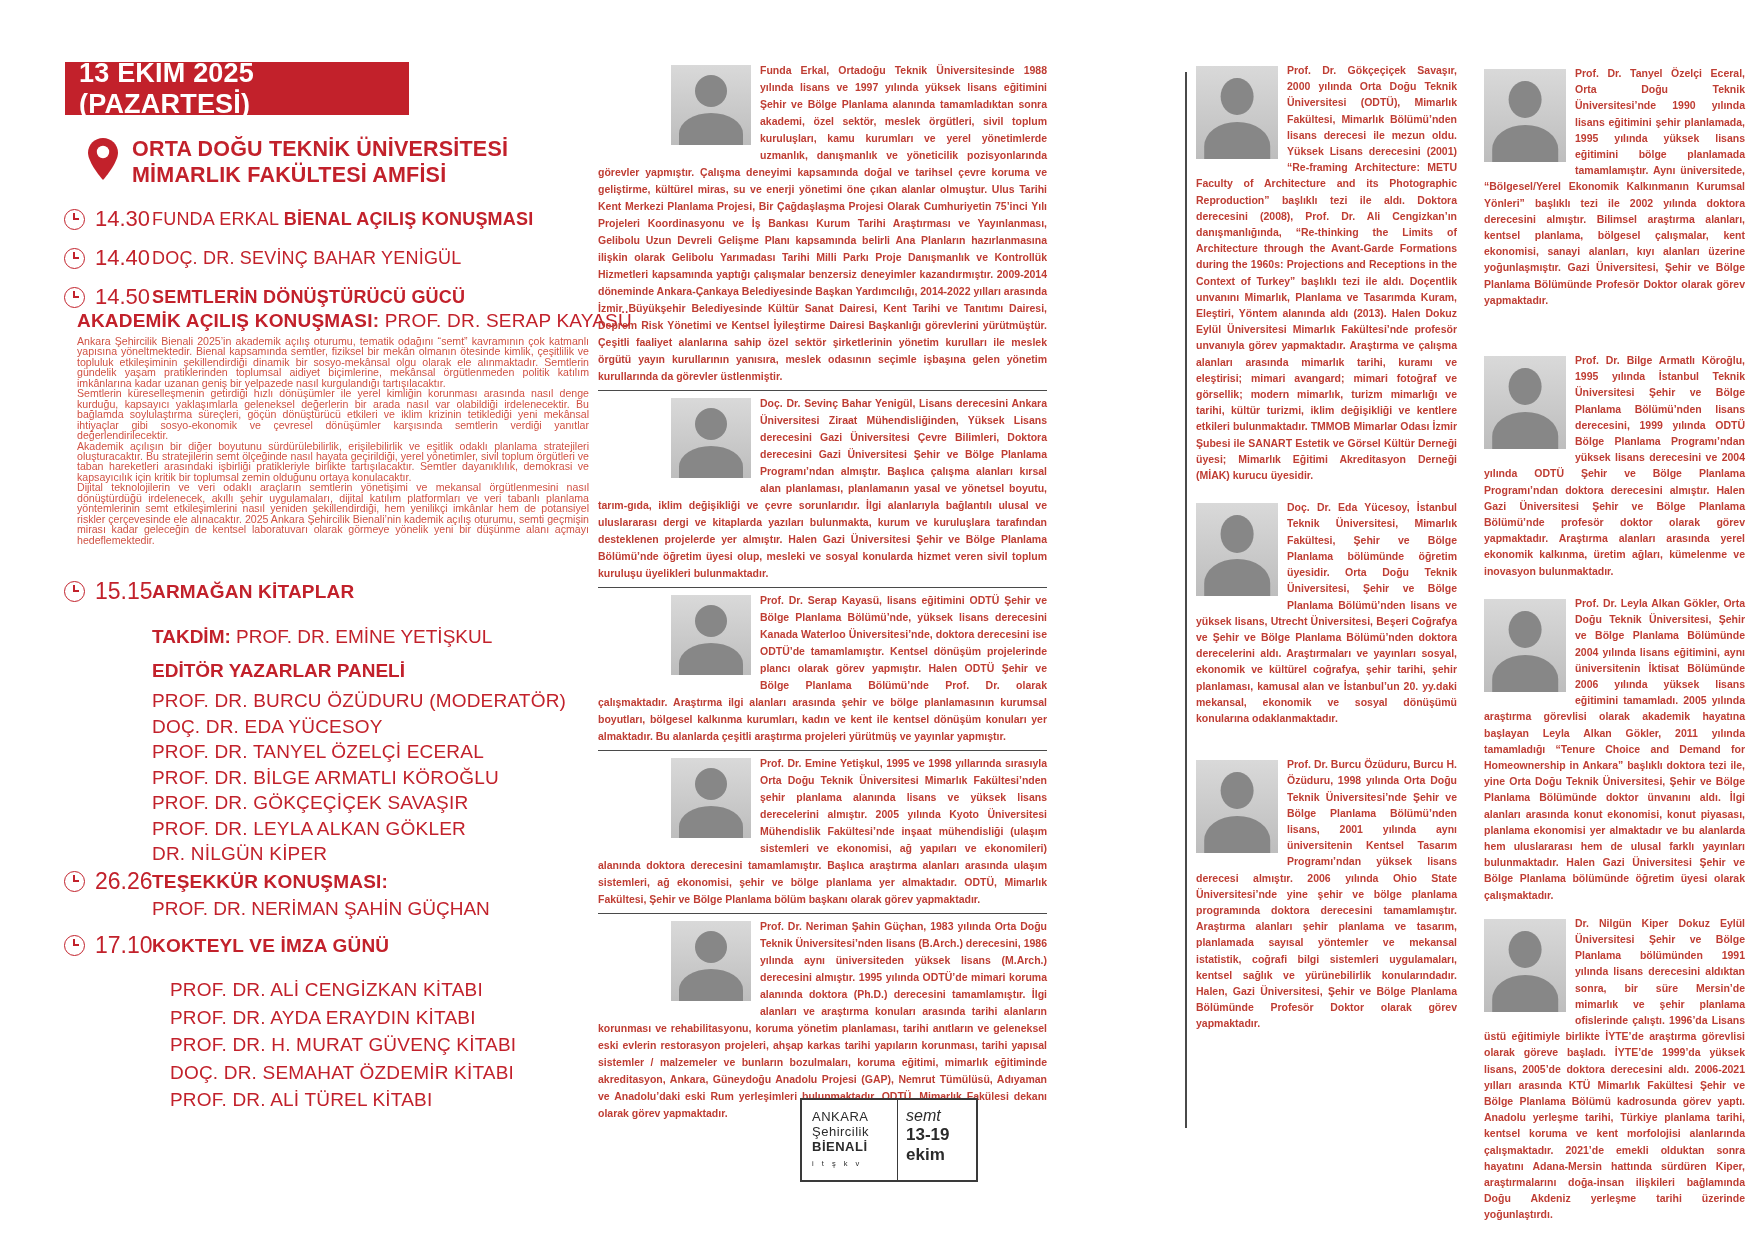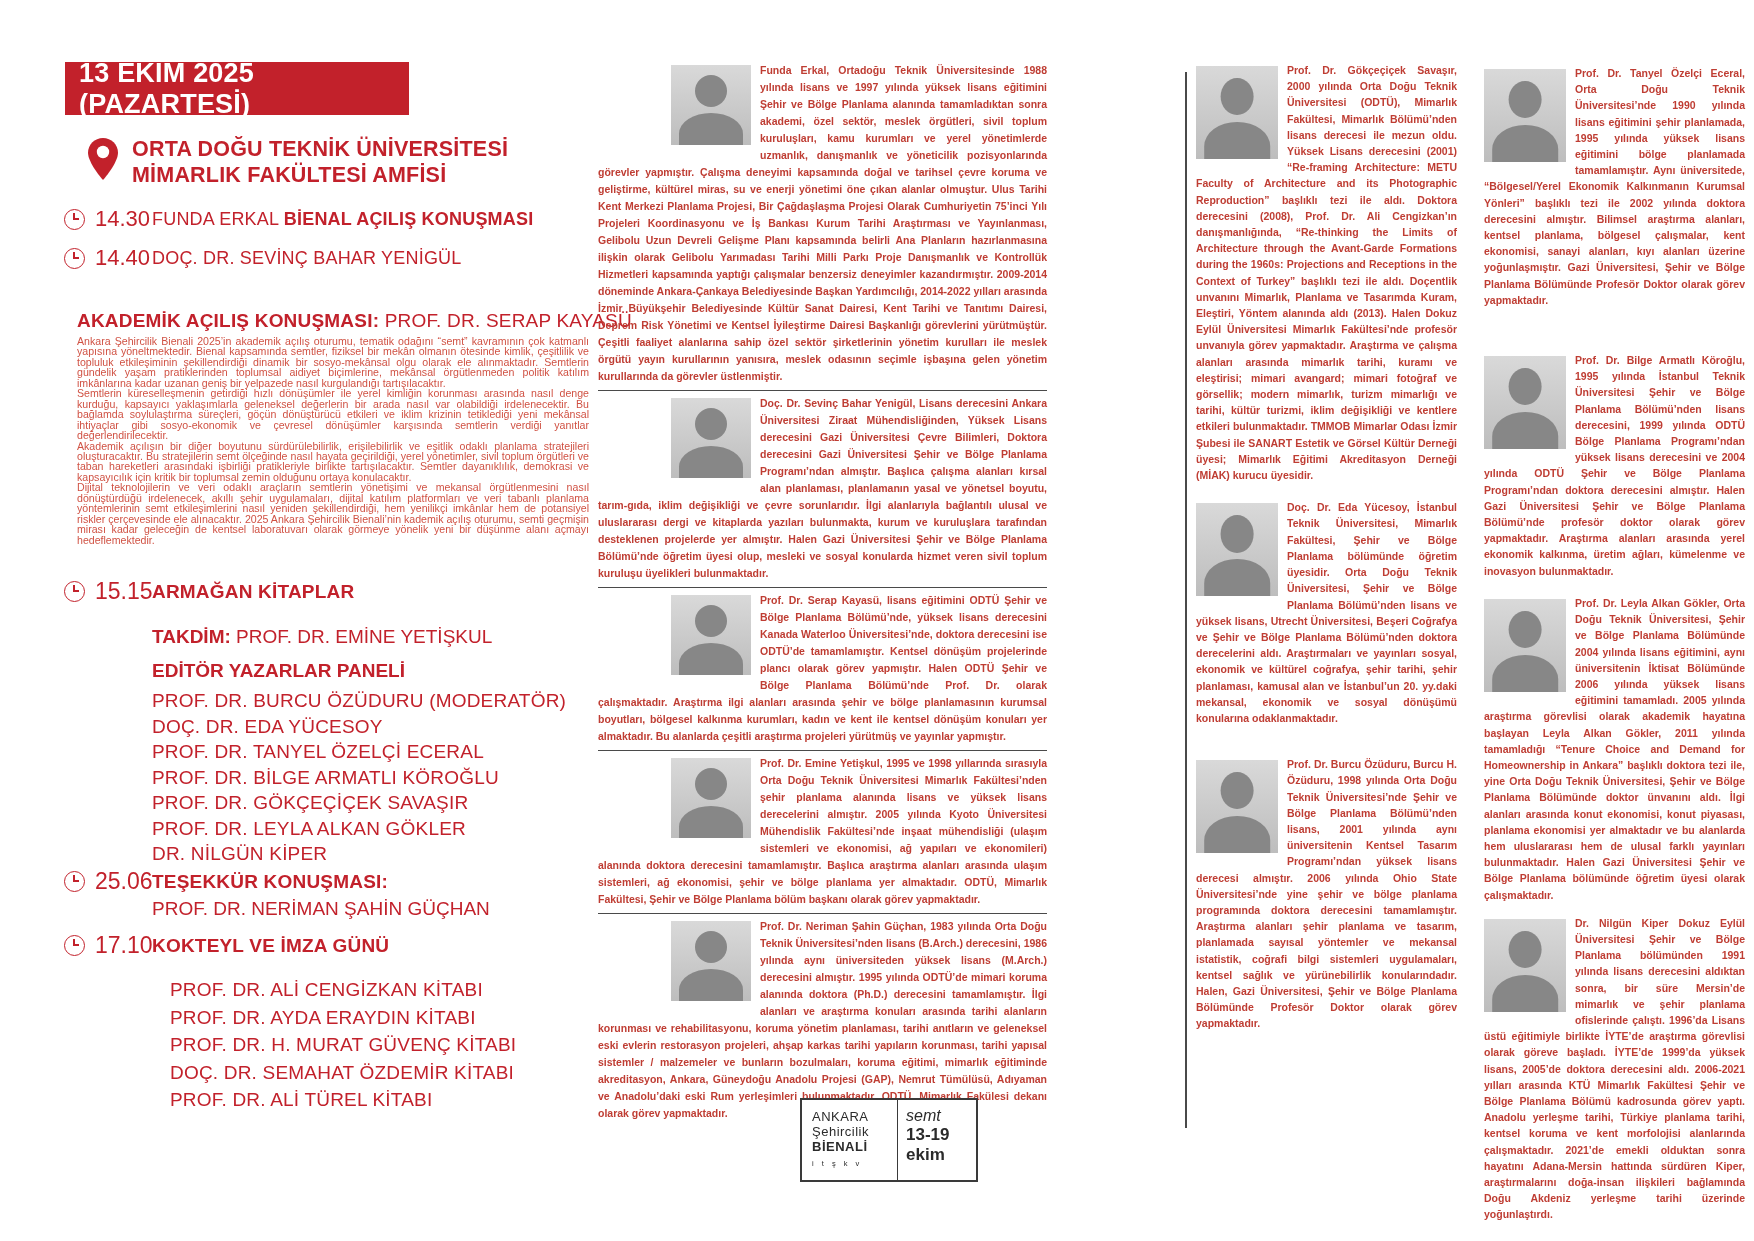--- a/index.html
+++ b/index.html
@@ -98,20 +98,25 @@
     <span class="time">14.30</span>
     <span class="row-label"><span>FUNDA ERKAL </span><span class="b">BİENAL AÇILIŞ KONUŞMASI</span></span>
   </div>
 
   <div class="time-row" style="top:245px;">
     <span class="clock"></span>
     <span class="time">14.40</span>
     <span class="row-label">DOÇ. DR. SEVİNÇ BAHAR YENİGÜL</span>
   </div>
 
+  <div class="time-row" style="top:284px;">
+    <span class="clock"></span>
+    <span class="time">14.50</span>
+    <span class="row-label b bold-label">SEMTLERİN DÖNÜŞTÜRÜCÜ GÜCÜ</span>
+  </div>
 
   <div class="h-line" style="top:310px;">
     <span>AKADEMİK AÇILIŞ KONUŞMASI:</span><span class="reg"> PROF. DR. SERAP KAYASÜ</span>
   </div>
 
   <div class="program-paras">
     <p>Ankara Şehircilik Bienali 2025’in akademik açılış oturumu, tematik odağını “semt” kavramının çok katmanlı yapısına yöneltmektedir. Bienal kapsamında semtler, fiziksel bir mekân olmanın ötesinde kimlik, çeşitlilik ve topluluk etkileşiminin şekillendirdiği dinamik bir sosyo-mekânsal olgu olarak ele alınmaktadır. Semtlerin gündelik yaşam pratiklerinden toplumsal aidiyet biçimlerine, mekânsal örgütlenmeden politik katılım imkânlarına kadar uzanan geniş bir yelpazede nasıl kurgulandığı tartışılacaktır.</p>
     <p>Semtlerin küreselleşmenin getirdiği hızlı dönüşümler ile yerel kimliğin korunması arasında nasıl denge kurduğu, kapsayıcı yaklaşımlarla geleneksel değerlerin bir arada nasıl var olabildiği irdelenecektir. Bu bağlamda soylulaştırma süreçleri, göçün dönüştürücü etkileri ve iklim krizinin tetiklediği yeni mekânsal ihtiyaçlar gibi sosyo-ekonomik ve çevresel dönüşümler karşısında semtlerin verdiği yanıtlar değerlendirilecektir.</p>
     <p>Akademik açılışın bir diğer boyutunu sürdürülebilirlik, erişilebilirlik ve eşitlik odaklı planlama stratejileri oluşturacaktır. Bu stratejilerin semt ölçeğinde nasıl hayata geçirildiği, yerel yönetimler, sivil toplum örgütleri ve taban hareketleri arasındaki işbirliği pratikleriyle birlikte tartışılacaktır. Semtler dayanıklılık, demokrasi ve kapsayıcılık için kritik bir toplumsal zemin olduğunu ortaya konulacaktır.</p>
     <p>Dijital teknolojilerin ve veri odaklı araçların semtlerin yönetişimi ve mekansal örgütlenmesini nasıl dönüştürdüğü irdelenecek, akıllı şehir uygulamaları, dijital katılım platformları ve veri tabanlı planlama yöntemlerinin semt etkileşimlerini nasıl yeniden şekillendirdiği, hem yenilikçi imkânlar hem de potansiyel riskler çerçevesinde ele alınacaktır. 2025 Ankara Şehircilik Bienali’nin kademik açılış oturumu, semti geçmişin mirası kadar geleceğin de kentsel laboratuvarı olarak görmeye yönelik yeni bir düşünme alanı açmayı hedeflemektedir.</p>
@@ -134,21 +139,21 @@
     <div>DOÇ. DR. EDA YÜCESOY</div>
     <div>PROF. DR. TANYEL ÖZELÇİ ECERAL</div>
     <div>PROF. DR. BİLGE ARMATLI KÖROĞLU</div>
     <div>PROF. DR. GÖKÇEÇİÇEK SAVAŞIR</div>
     <div>PROF. DR. LEYLA ALKAN GÖKLER</div>
     <div>DR. NİLGÜN KİPER</div>
   </div>
 
   <div class="time-row" style="top:868px;">
     <span class="clock"></span>
-    <span class="time" style="font-size:23px;">25.06</span>
+    <span class="time" style="font-size:23px;">26.26</span>
     <span class="row-label b bold-label" style="font-size:19px;">TEŞEKKÜR KONUŞMASI:</span>
   </div>
   <div class="sub-col" style="top:898px;font-size:19px;">PROF. DR. NERİMAN ŞAHİN GÜÇHAN</div>
 
   <div class="time-row" style="top:932px;">
     <span class="clock"></span>
     <span class="time" style="font-size:23px;">17.10</span>
     <span class="row-label b bold-label" style="font-size:19px;">KOKTEYL VE İMZA GÜNÜ</span>
   </div>
 

